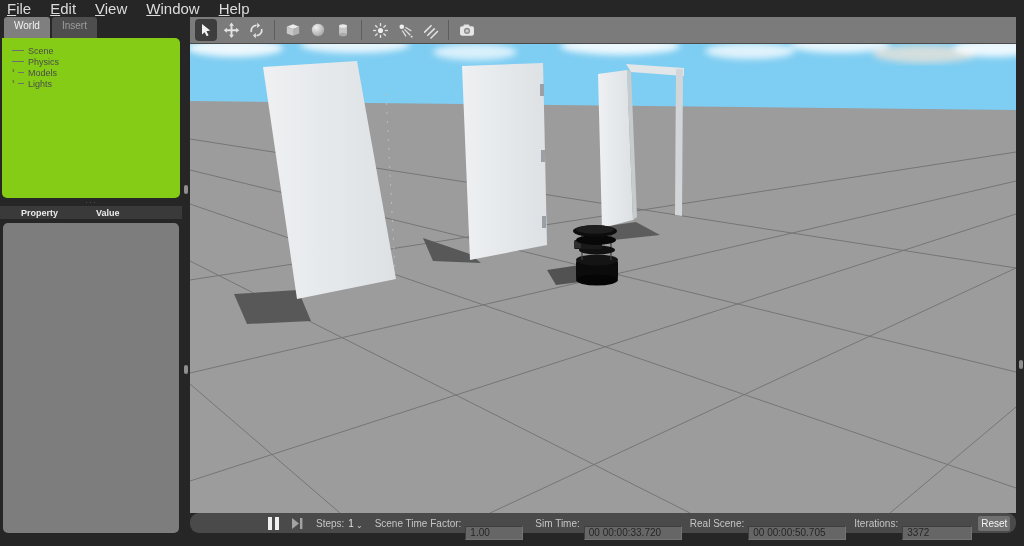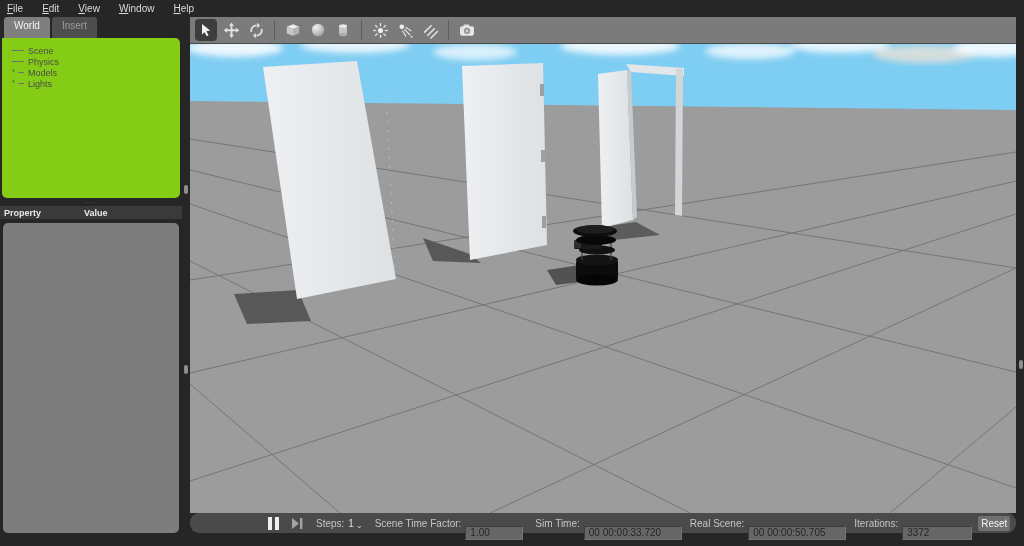--- a/index.html
+++ b/index.html
@@ -1,20 +1,20 @@
 <!DOCTYPE html>
 <html><head>
 <meta charset="utf-8">
 <style>
   * { margin:0; padding:0; box-sizing:border-box; }
   html,body { width:1024px; height:546px; overflow:hidden;
     font-family:"Liberation Sans", sans-serif; background:#262626; }
   .menubar { position:absolute; left:0; top:0; width:1024px; height:17px;
     background:#262626; display:flex; align-items:center; gap:19px;
-    padding-left:7px; font-size:10px; color:#dcdcdc; }
+    padding-left:7px; font-size:15px; color:#dcdcdc; }
   .menubar span { cursor:default; }
   .menubar u { text-decoration:underline; }
 
   
   .sidebar { position:absolute; left:0; top:17px; width:182px; height:529px;
     background:#262626; display:flex; flex-direction:column; }
   .tabs { height:21px; display:flex; gap:2px; padding-left:4px; }
   .tab { font-size:10px; padding:3px 10px 2px; border-radius:3px 3px 0 0; }
   .tab.active { background:#7f7f7f; color:#f2f2f2; }
   .tab.inactive { background:#4e4e4e; color:#9d9d9d; }
@@ -23,21 +23,21 @@
   .treerow { display:flex; align-items:center; height:11px; font-size:9px;
     color:#4c4c4c; position:relative; padding-left:26px; }
   .treerow .dash { position:absolute; left:10px; width:12px; height:1px;
     background:#6f6f6f; top:5px; }
   .treerow .arrow { position:absolute; left:10px; top:-1px; font-size:8px;
     color:#4c4c4c; }
   .hsplit { height:8px; display:flex; align-items:center; justify-content:center;
     color:#555; font-size:9px; letter-spacing:1px; line-height:4px; }
   .propheader { height:13px; background:#3a3a3a; display:flex;
     font-size:9px; font-weight:bold; color:#eaeaea; align-items:center; }
-  .propheader .ph1 { padding-left:4px; width:84px; }
+  .propheader .ph1 { padding-left:21px; width:96px; }
   .proppanel { flex:1; margin:4px 3px 13px; background:#7d7d7d;
     border-radius:5px; }
 
   
   .vsplit { position:absolute; left:182px; top:17px; width:8px; height:529px;
     background:#262626; }
   .grip { position:absolute; left:2px; width:4px; height:9px; background:#8f8f8f;
     border-radius:2px; }
   .gripR { position:absolute; right:1px; width:4px; height:9px; background:#8f8f8f;
     border-radius:2px; top:360px; }

